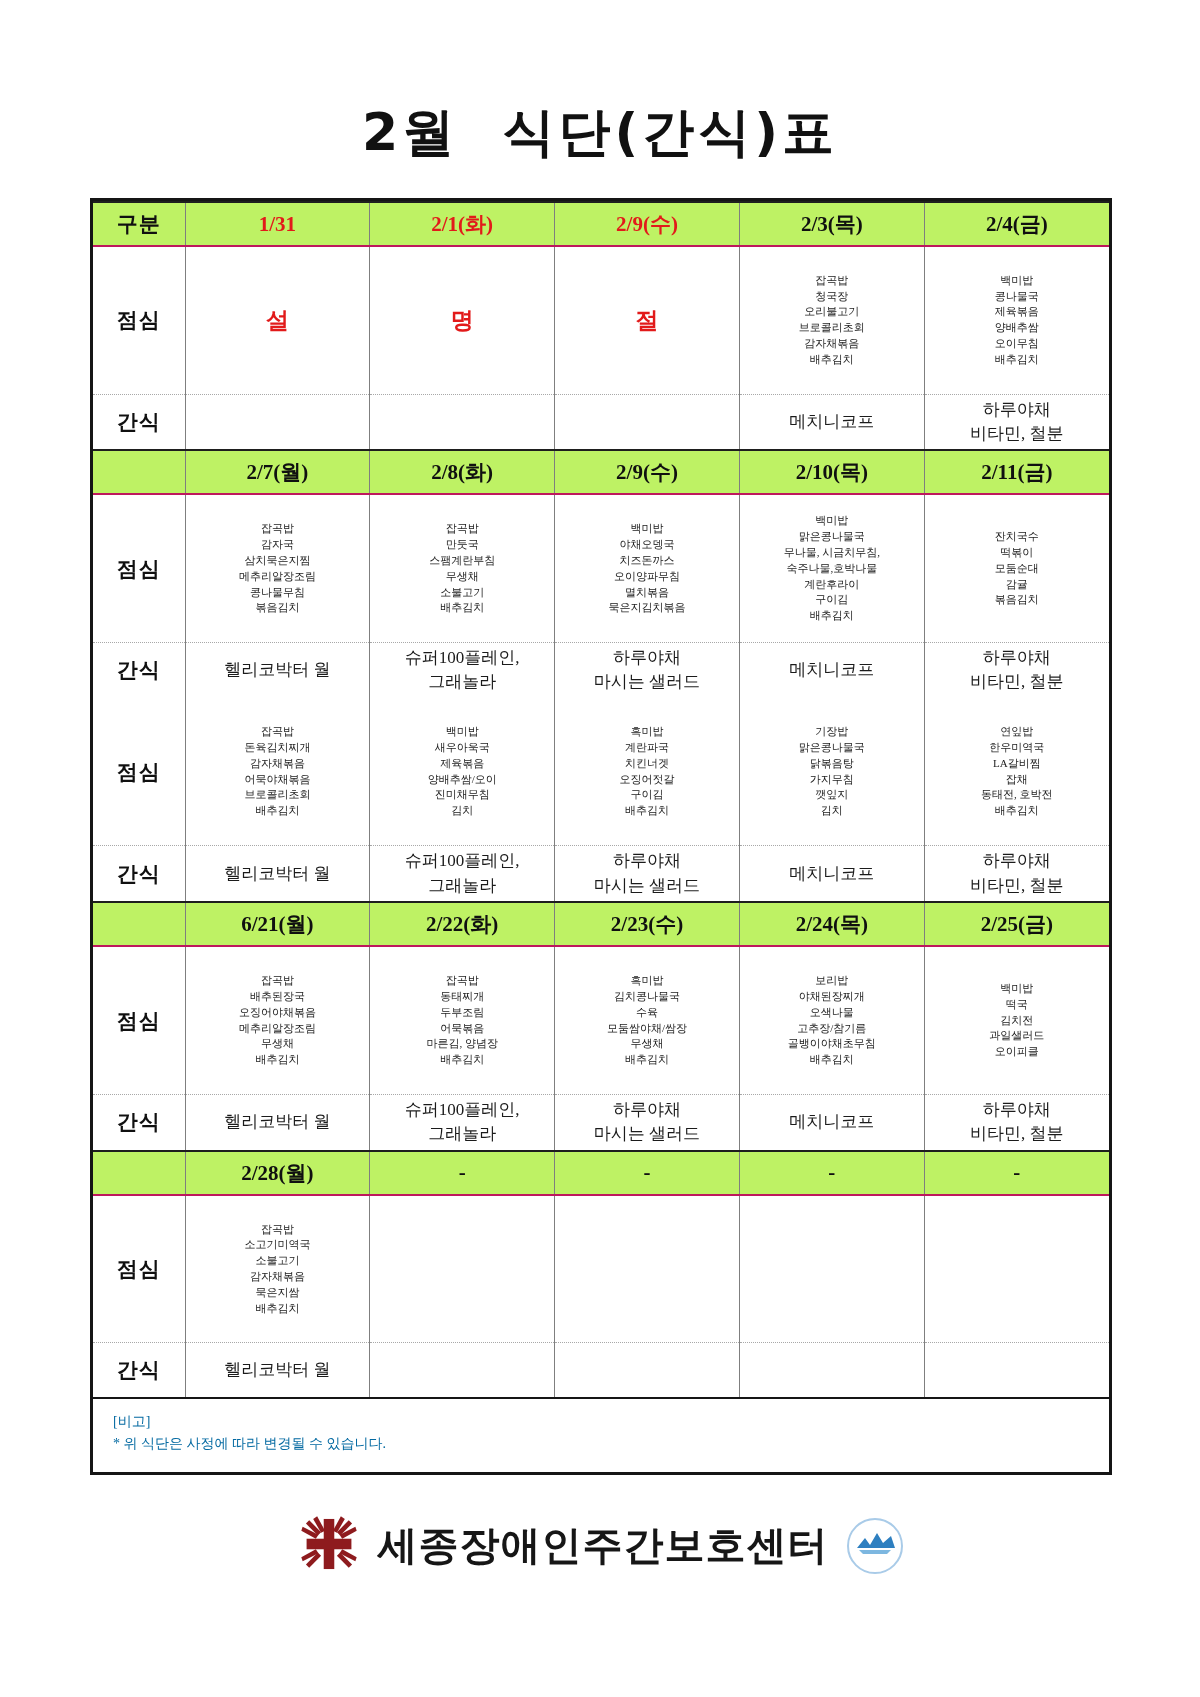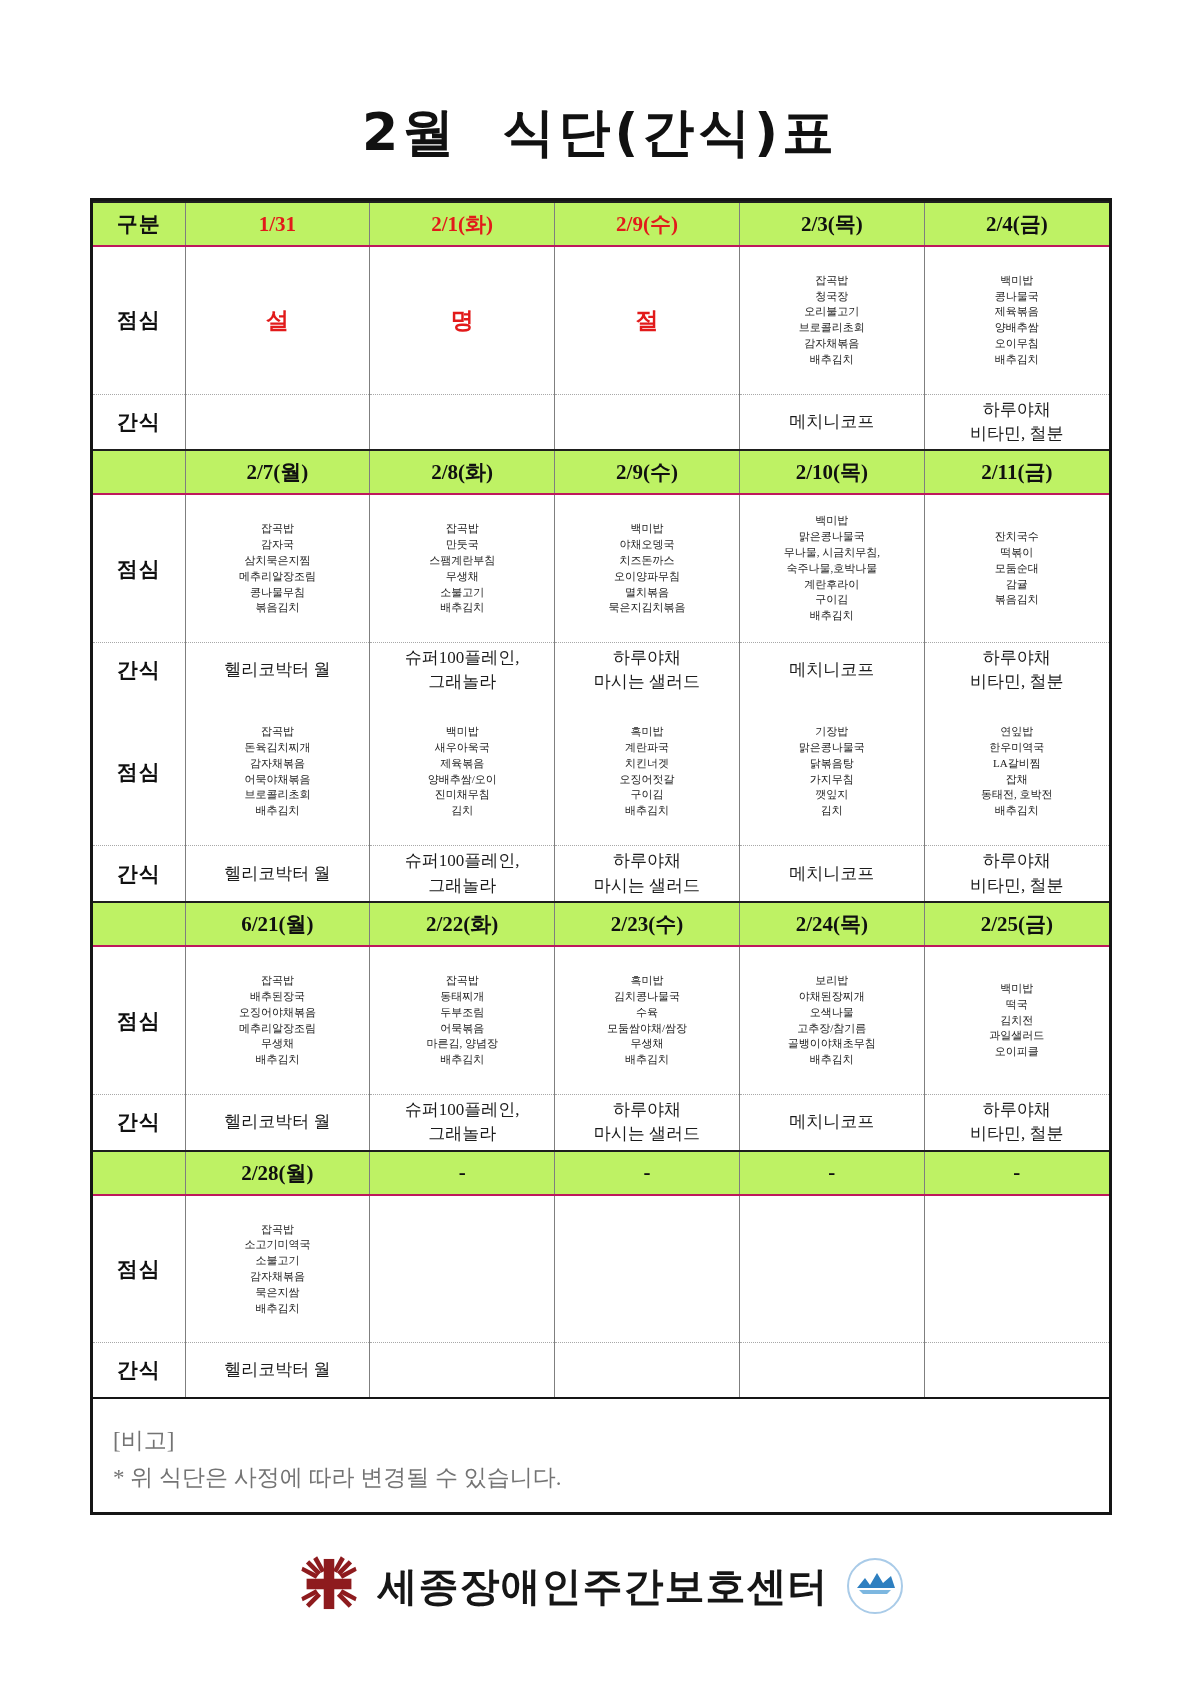--- a/index.html
+++ b/index.html
@@ -44,22 +44,22 @@
   }
   .menu-cell{
     font-size:11px;line-height:1.44;
     white-space:pre-line;color:#1b1b1b;
   }
   .snack-cell{font-size:17px;}
   .red{color:#e21a1a;}
   .big{font-size:23px;font-weight:bold;}
   .note-box{
     border-top:2.5px solid #151515;
-    padding:24px 20px 16px 20px;
-    font-size:23px;line-height:1.6;color:#737373;
+    padding:12px 20px 16px 20px;
+    font-size:14px;line-height:1.6;color:#0369a1;
   }
   .logo-row{
     display:flex;align-items:center;justify-content:center;
     gap:16px;margin-top:40px;
   }
   .org-name{
     font-family:"DejaVu Sans","Liberation Sans",sans-serif;
     font-size:40px;font-weight:700;letter-spacing:1px;color:#161616;
   }
   .emblem-wrap{position:relative;width:60px;height:60px;}

